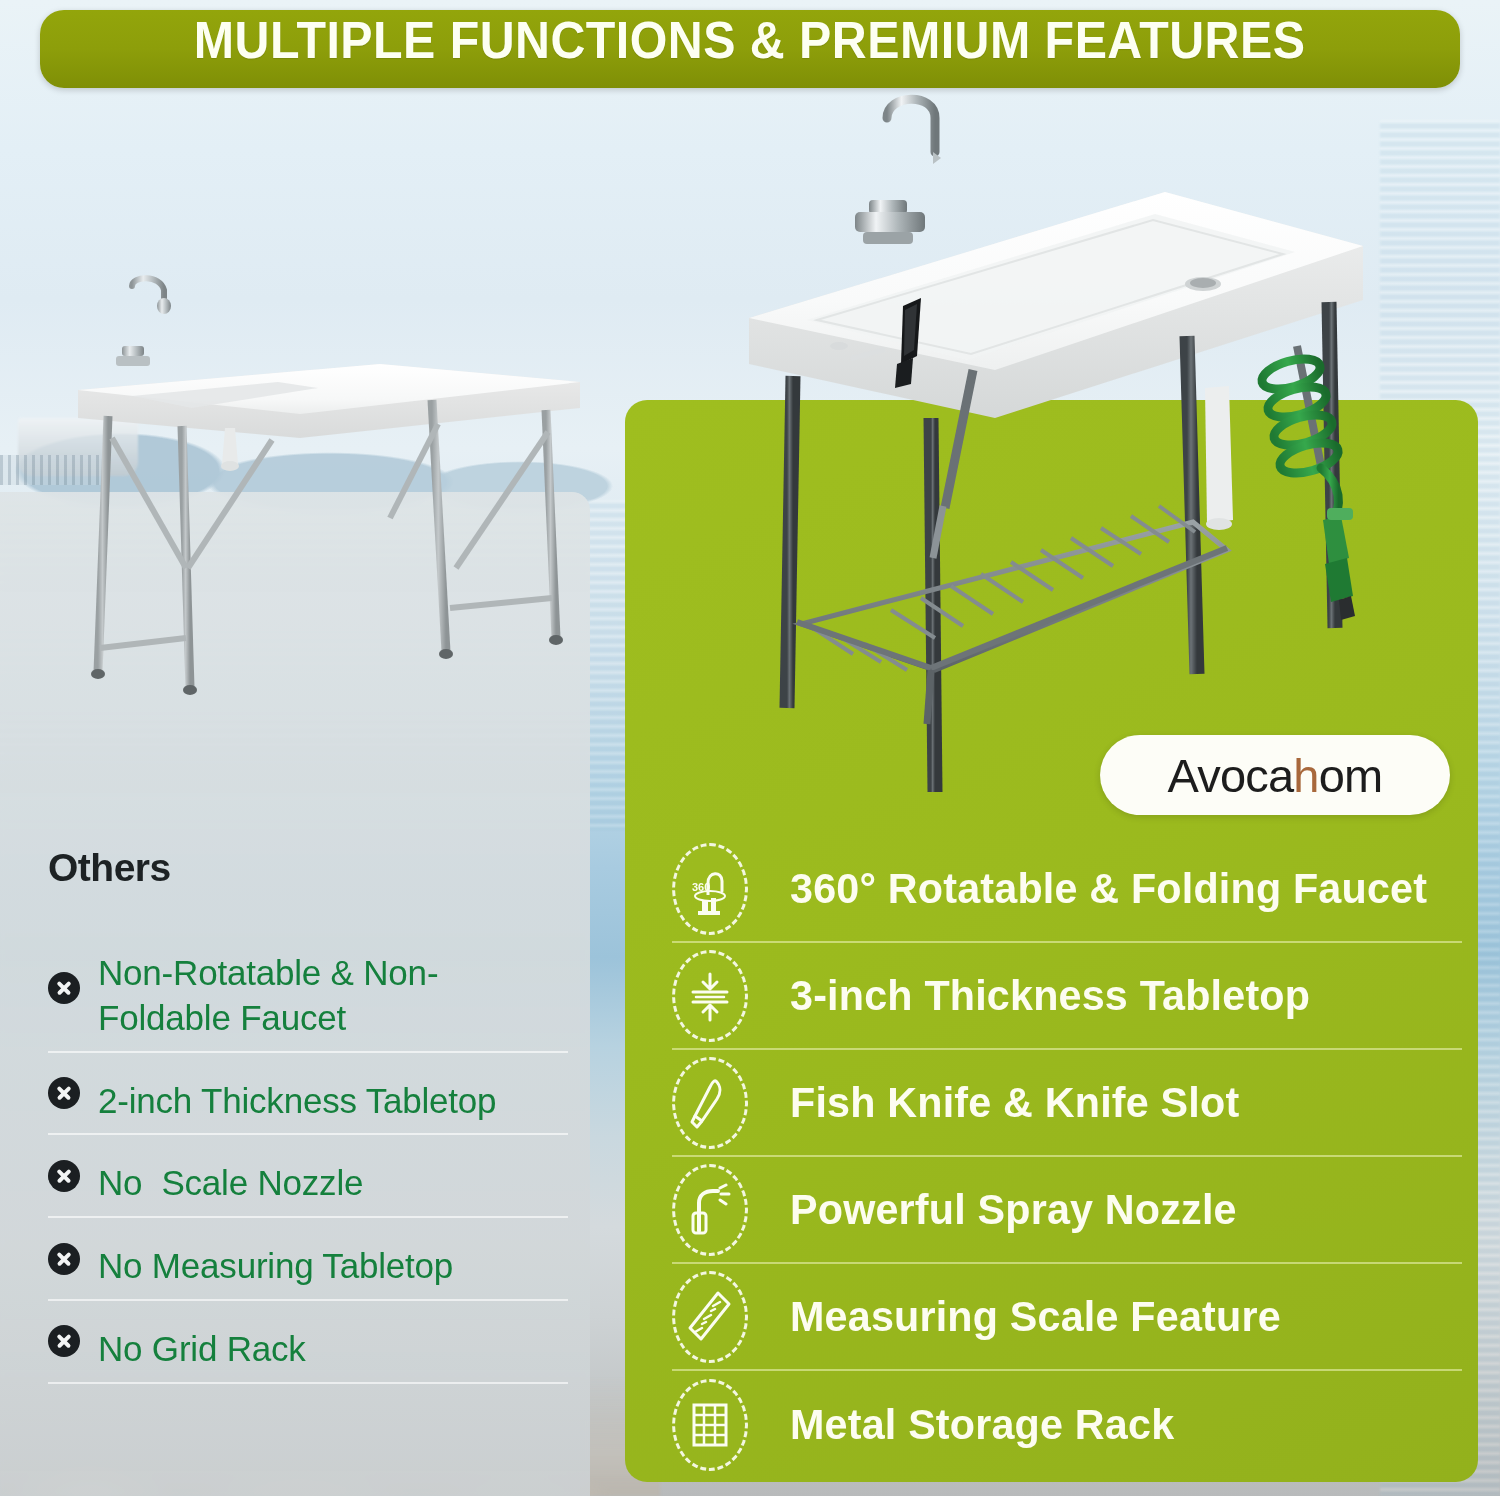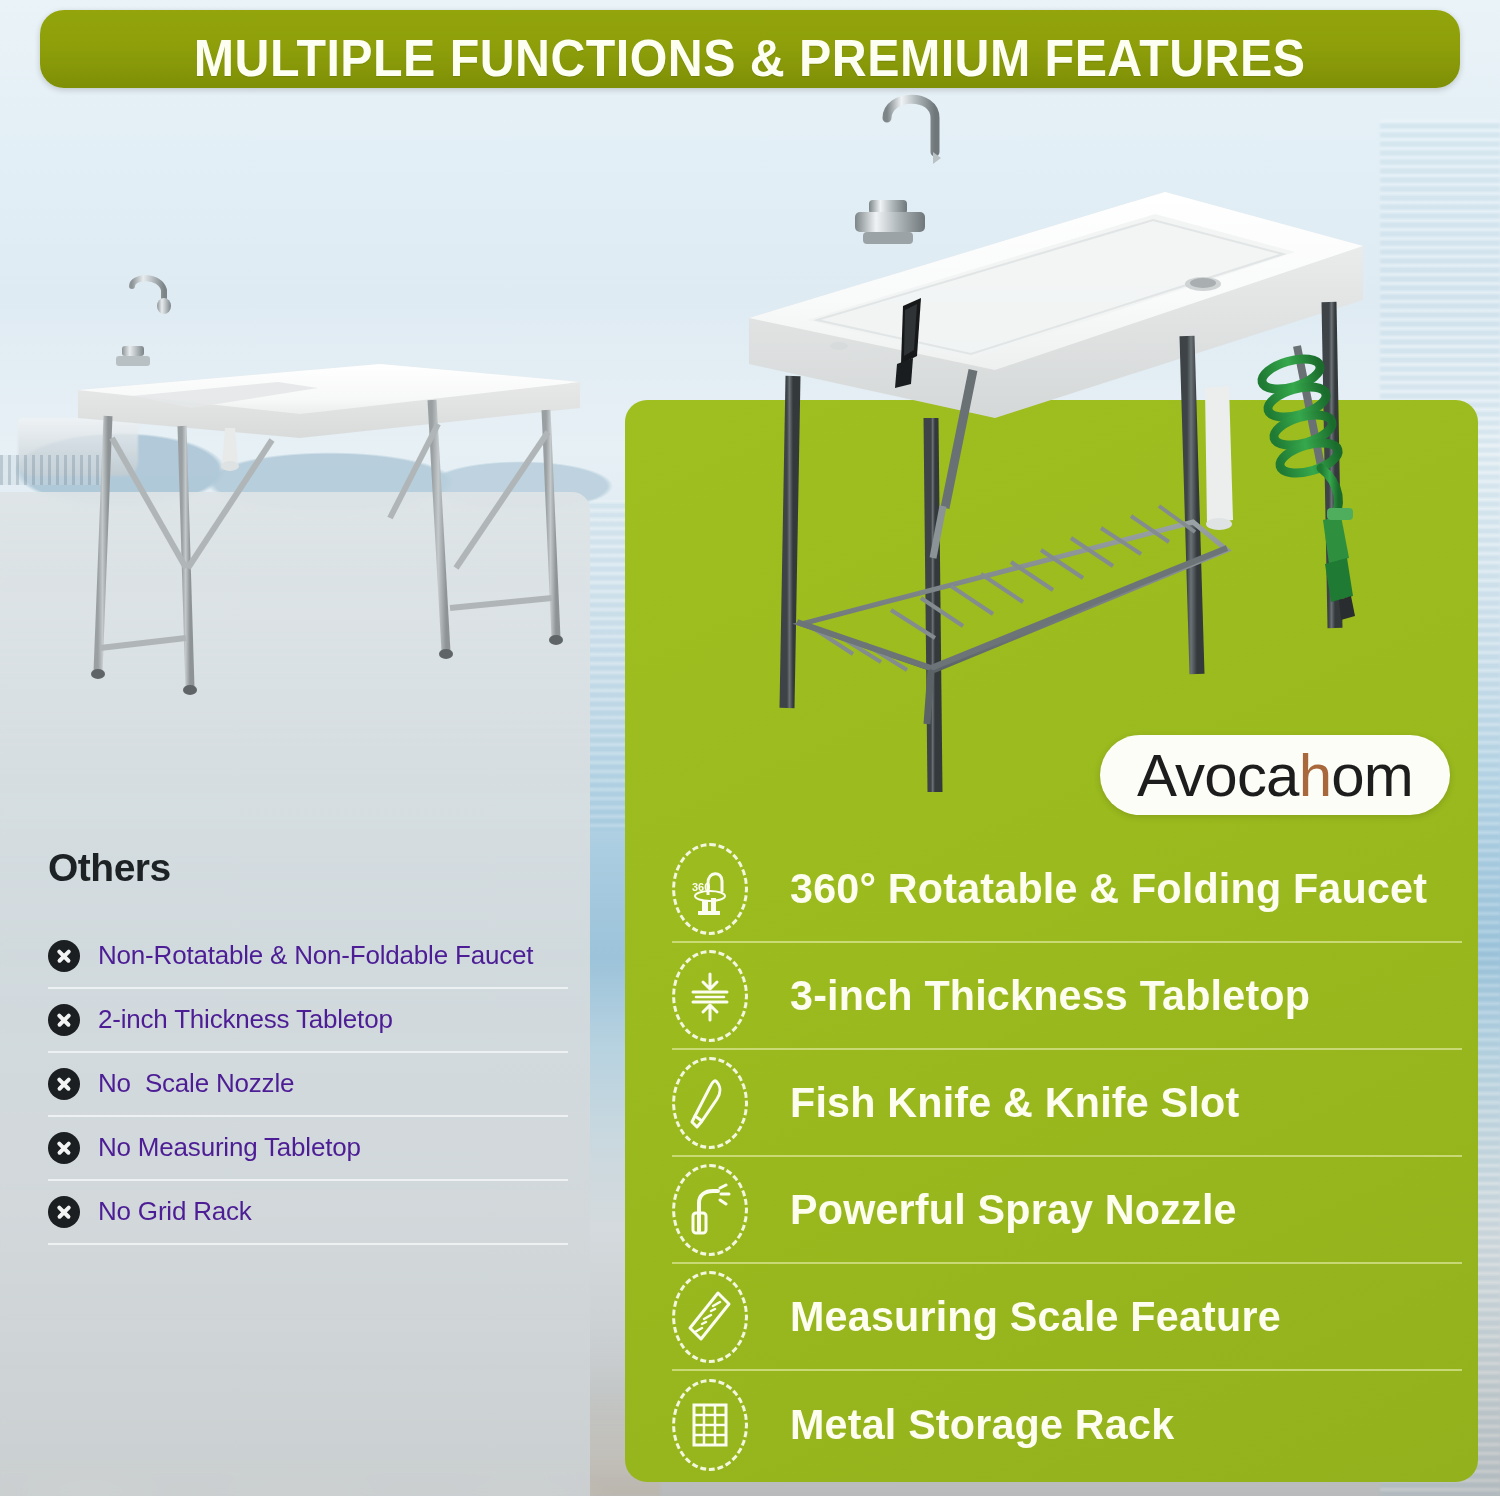--- a/index.html
+++ b/index.html
@@ -81,21 +81,21 @@
     filter: blur(.8px);
   }
 
   
   .header-banner {
     position: absolute;
     left: 40px; top: 10px;
     width: 1420px; height: 78px;
     background: linear-gradient(to bottom, #93a50b 0%, #8d9e0a 50%, #7f8f06 100%);
     border-radius: 24px;
-    display: flex; align-items: flex-end; justify-content: center;
+    display: flex; align-items: flex-start; justify-content: center;
     box-shadow: 0 2px 6px rgba(0,0,0,.18);
   }
   .header-title {
     font-family: "Liberation Sans Narrow", "Liberation Sans", sans-serif;
     font-weight: 700;
     font-size: 52px;
     letter-spacing: .5px;
     color: #fdfff2;
     transform: scaleX(.93);
     white-space: nowrap;
@@ -157,25 +157,26 @@
     content: "";
     position: absolute;
     left: 50%; top: 50%;
     width: 17px; height: 3.6px;
     background: #f2f4f4;
     border-radius: 2px;
   }
   .x-icon::before { transform: translate(-50%,-50%) rotate(45deg); }
   .x-icon::after  { transform: translate(-50%,-50%) rotate(-45deg); }
   .others-label {
-    font-size: 26px;
-    color: #4c1d95;
+    font-size: 35px;
+    color: #15803d;
     line-height: 1.28;
     letter-spacing: -.2px;
     white-space: pre-wrap;
+    margin-top: 16px;
   }
 
   
   .green-panel {
     position: absolute;
     left: 625px; top: 400px;
     width: 853px; height: 1082px;
     background: linear-gradient(155deg, #9fbe1f 0%, #9bba1e 45%, #93b11c 100%);
     border-radius: 22px;
   }
@@ -191,21 +192,21 @@
   .brand-badge {
     position: absolute;
     left: 1100px; top: 735px;
     width: 350px; height: 80px;
     background: #fdfdf7;
     border-radius: 40px;
     display: flex; align-items: center; justify-content: center;
     box-shadow: 0 2px 7px rgba(0,0,0,.14);
   }
   .brand-text {
-    font-size: 60px;
+    font-size: 47px;
     color: #1d1d1d;
     letter-spacing: -.8px;
     position: relative;
     font-weight: 400;
   }
   .brand-text .chair-h {
     color: #a8683c;
     position: relative;
   }
 

